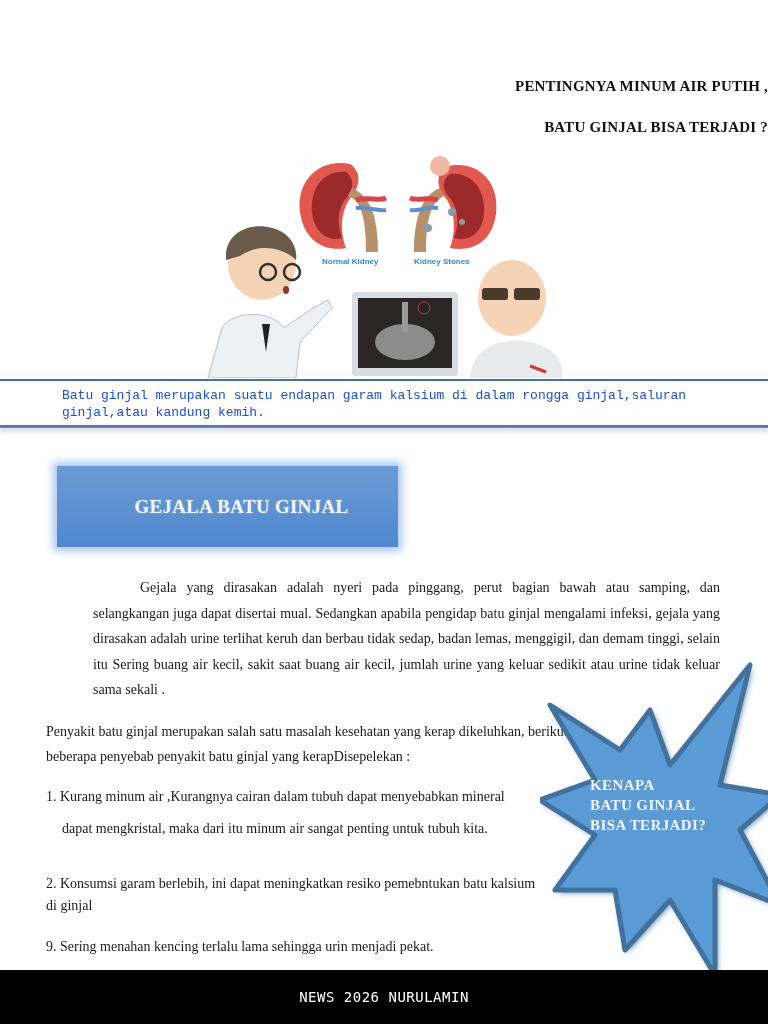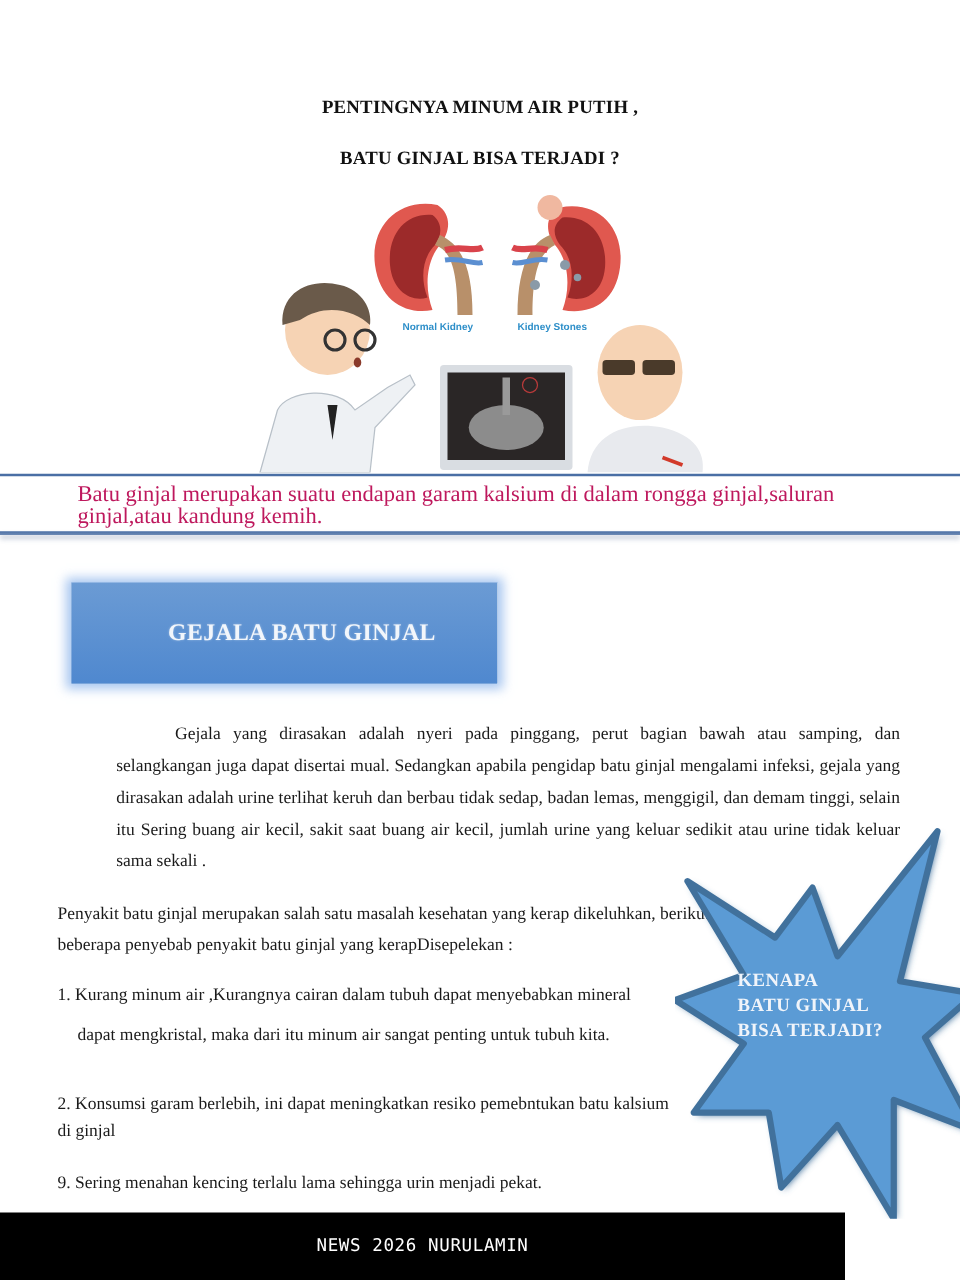--- a/index.html
+++ b/index.html
@@ -3,21 +3,21 @@
 <meta charset="utf-8">
 <style>
   html, body { margin: 0; padding: 0; }
   body {
     width: 768px; height: 1024px; position: relative; overflow: hidden;
     background: #ffffff;
     font-family: "Liberation Serif", "DejaVu Serif", serif;
     color: #1a1a1a;
   }
   .title {
-    position: absolute; left: 0; width: 768px; text-align: center;
+    position: absolute; left: 0; width: 768px; text-align: right;
     font-weight: bold; font-size: 15px; letter-spacing: 0.2px; color: #111;
   }
   #title1 { top: 78px; }
   #title2 { top: 119px; }
 
   .illus {
     position: absolute; left: 200px; top: 152px; width: 390px; height: 226px;
   }
 
   .defbox {
@@ -26,21 +26,21 @@
   .defbox .line-top {
     position: absolute; left: 0; top: 0; width: 768px; height: 2px; background: #4a6fa5;
   }
   .defbox .line-bot {
     position: absolute; left: 0; top: 46px; width: 768px; height: 3px;
     background: linear-gradient(#4a6fa5, #6f8bb5);
     box-shadow: 0 3px 4px rgba(80,100,140,0.35);
   }
   .defbox .deftext {
     position: absolute; left: 62px; top: 8px; width: 660px;
-    font-size: 18px; line-height: 17px; color: #be185d;
+    font-size: 13px; line-height: 17px; color: #1d4ed8; font-family: Liberation Mono, monospace;
   }
 
   .gejala-box {
     position: absolute; left: 57px; top: 466px; width: 313px; height: 81px;
     background: linear-gradient(#6b9bd4, #4f88cf);
     box-shadow: 0 0 8px 4px rgba(140,180,235,0.75);
     display: flex; align-items: center; justify-content: center; padding-left: 28px;
   }
   .gejala-box span {
     color: #f2f6fb; font-weight: bold; font-size: 19px; letter-spacing: 0.3px;
@@ -63,21 +63,21 @@
   .starburst {
     position: absolute; left: 540px; top: 655px; width: 240px; height: 320px;
   }
   .starburst-text {
     position: absolute; left: 590px; top: 775px; width: 160px;
     color: #f0f4fa; font-weight: bold; font-size: 15px;
     line-height: 20px; letter-spacing: 0.4px; white-space: pre-line;
   }
 
   .footer {
-    position: absolute; left: 0; top: 970px; width: 676px; height: 54px;
+    position: absolute; left: 0; top: 970px; width: 768px; height: 54px;
     background: #000; display: flex; align-items: center; justify-content: center;
   }
   .footer span {
     color: #ffffff; font-family: "DejaVu Sans Mono", "Liberation Mono", monospace;
     font-size: 14px; letter-spacing: 0.5px;
   }
 </style>
 </head>
 <body>
 

